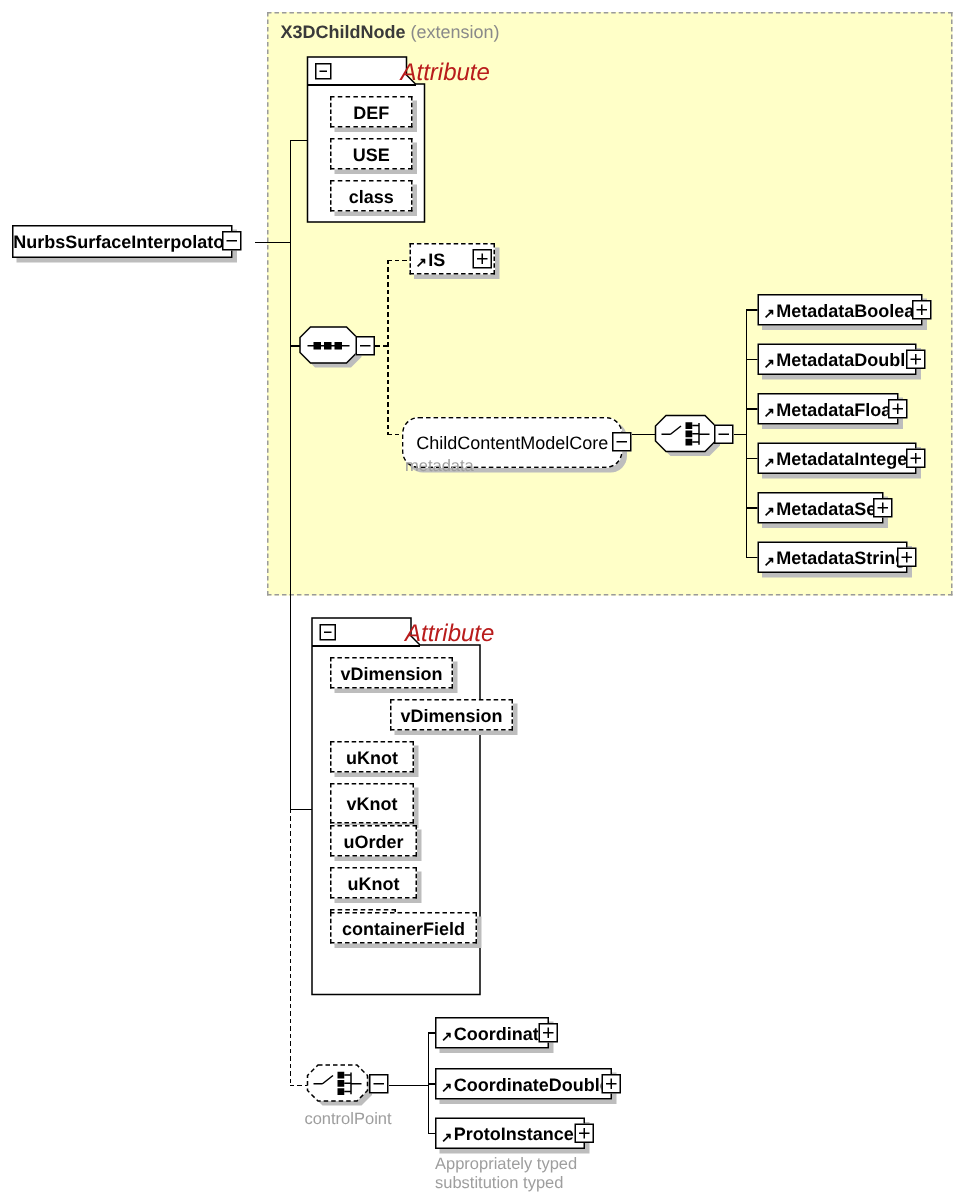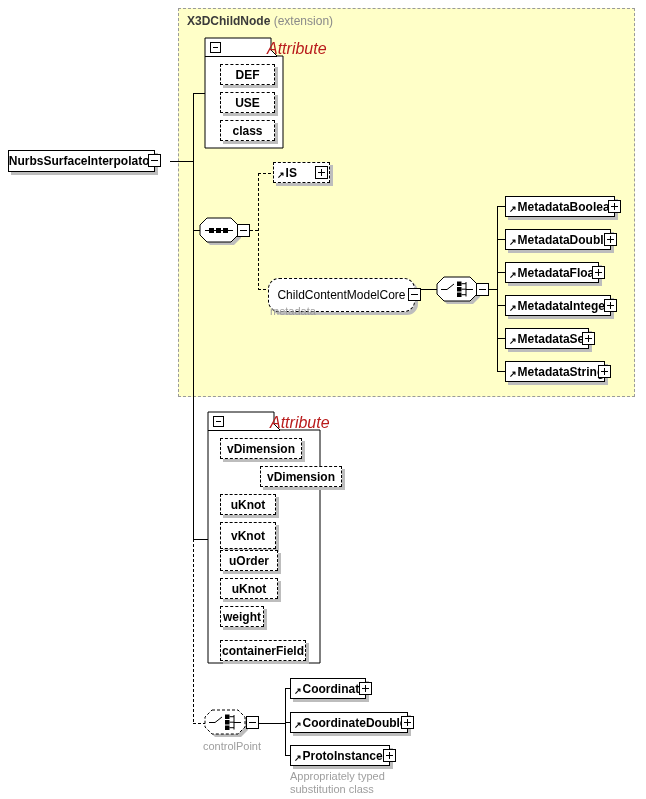--- a/index.html
+++ b/index.html
@@ -203,21 +203,21 @@
     </div>
   <div class="abox" style="left:220px;top:550px;width:58px;height:21px;">
     <span>uOrder</span>
     </div>
   <div class="abox" style="left:220px;top:578px;width:58px;height:21px;">
     <span>uKnot</span>
     </div>
   <div class="abox" style="left:220px;top:606px;width:44px;height:21px;">
     <span>weight</span>
     </div>
-  <div class="abox" style="left:220px;top:640px;width:86px;height:21px;">
+  <div class="abox" style="left:220px;top:608px;width:98px;height:21px;">
     <span>containerField</span>
     </div>
 
   <div class="caption" style="left:196px;top:740px;width:72px;text-align:center;">controlPoint</div>
 
   <div class="ebox bold" style="left:290px;top:678px;width:76px;height:21px;">
     <span class="refarrow">↗</span>
     <span class="lbl">Coordinate</span>
     <div class="tg plus mid"></div>
     </div>
@@ -227,16 +227,16 @@
     <div class="tg plus mid"></div>
     </div>
   <div class="ebox bold" style="left:290px;top:745px;width:100px;height:21px;">
     <span class="refarrow">↗</span>
     <span class="lbl">ProtoInstance</span>
     <div class="tg plus mid"></div>
     </div>
 
   <div class="note" style="left:290px;top:770px;">
     <div>Appropriately typed</div>
-    <div>substitution class</div>
+    <div>substitution typed</div>
   </div>
 
 </div>
 
 </body></html>

